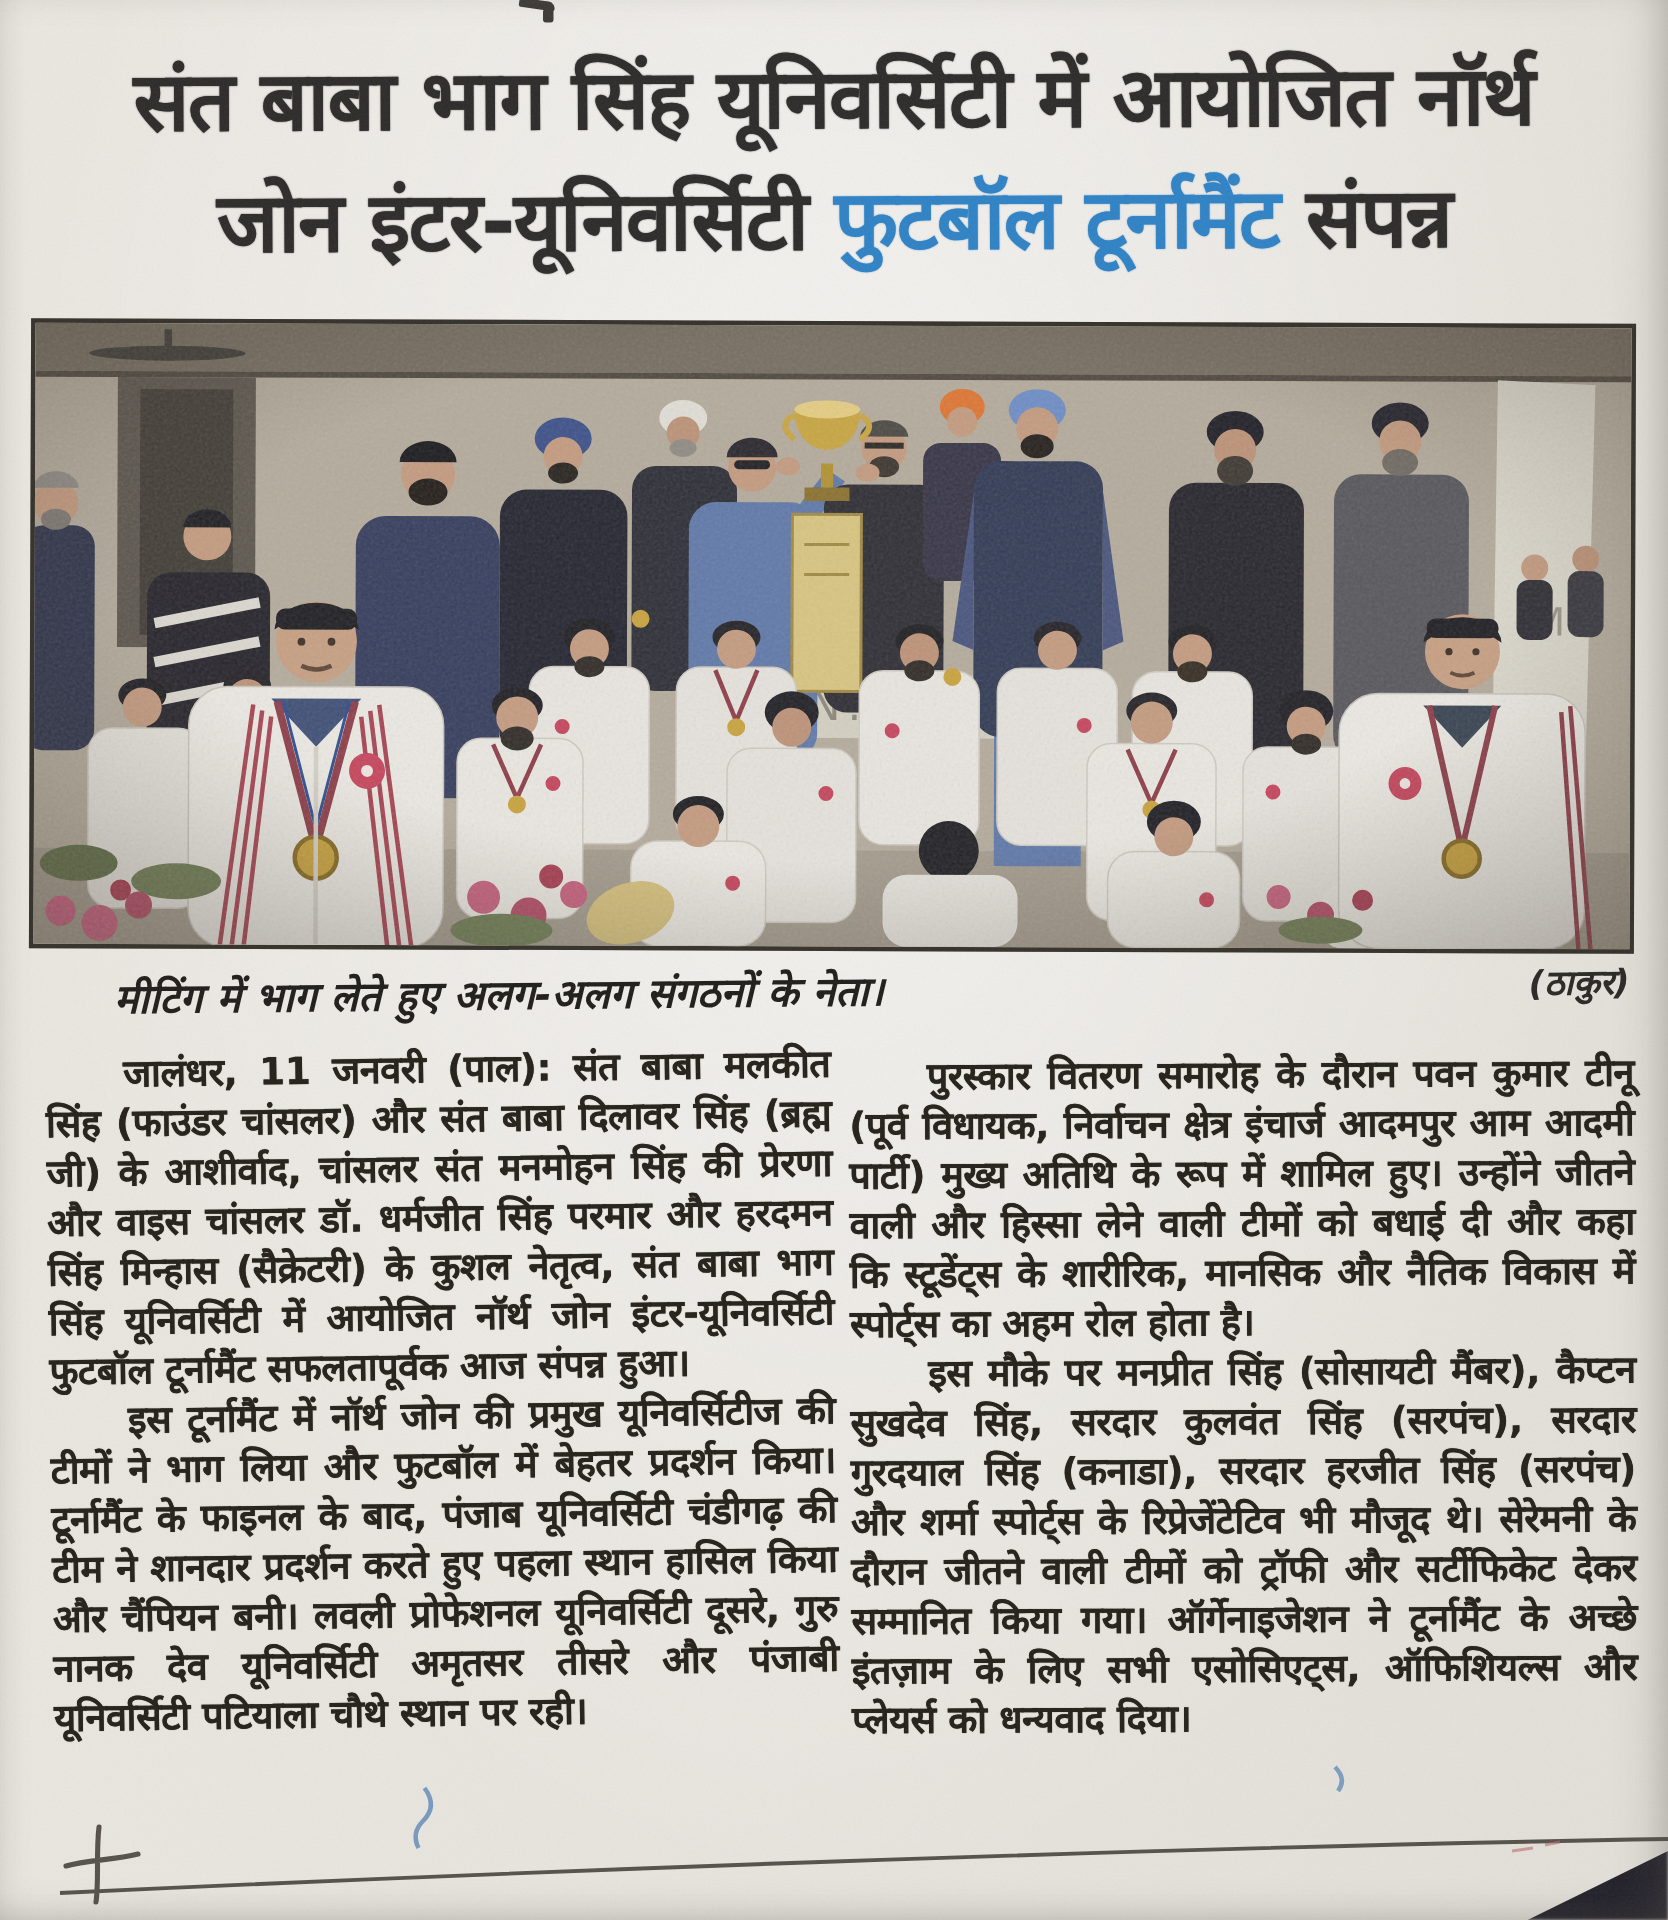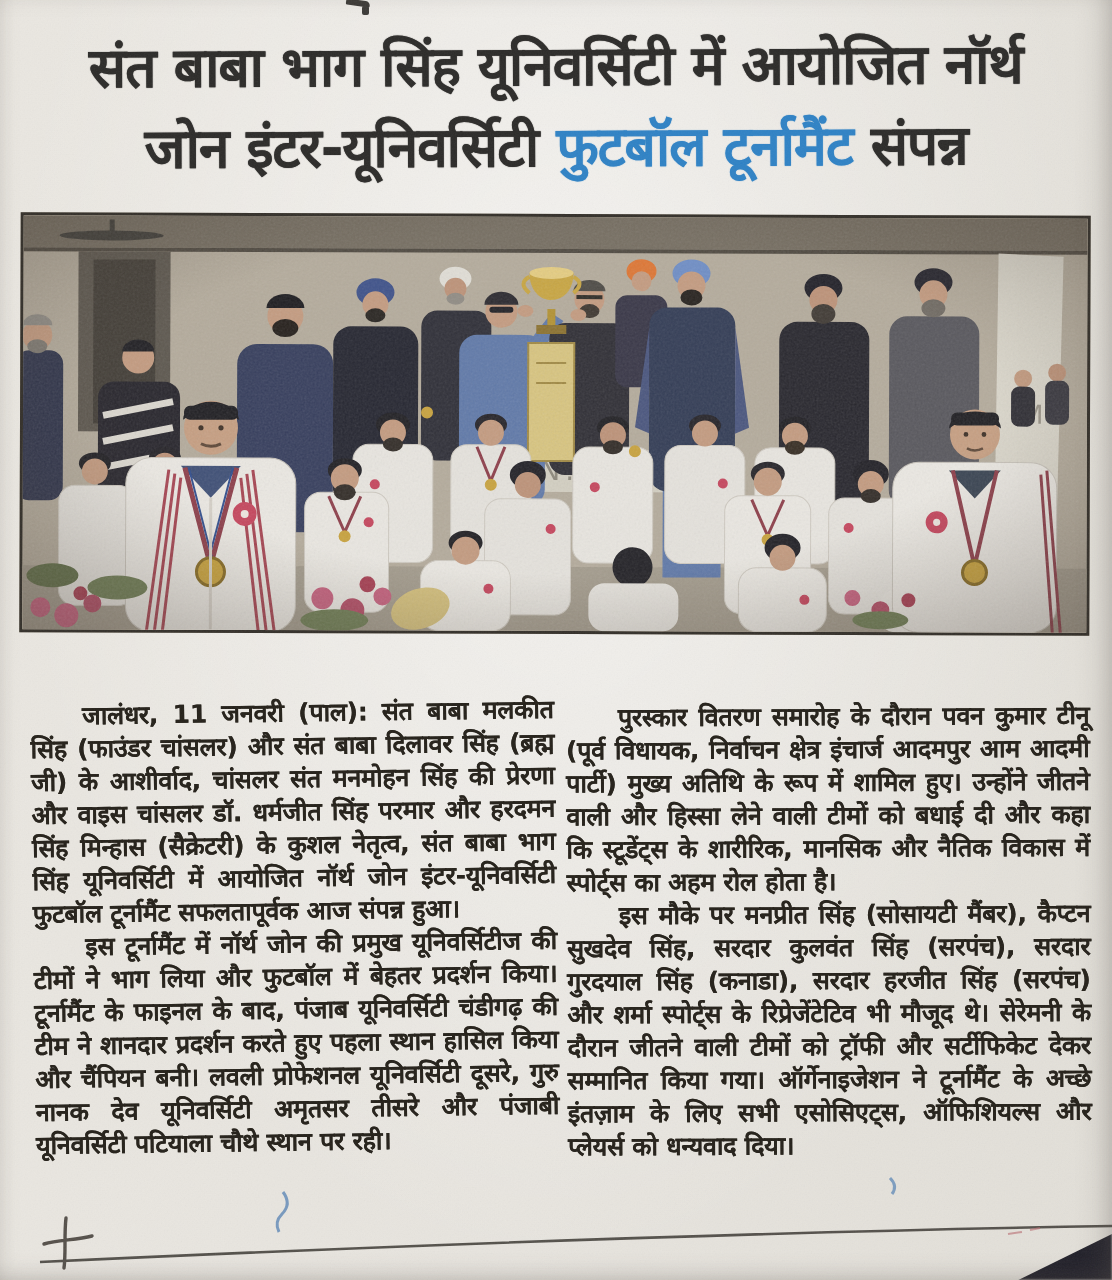--- a/index.html
+++ b/index.html
@@ -376,20 +376,24 @@
           <circle cx="858" cy="392" r="9" fill="#b24a63"></circle>
         <circle cx="886" cy="382" r="7" fill="#a83b50"></circle>
         <ellipse cx="858" cy="402" rx="28" ry="9" fill="#6d7c52"></ellipse>
       </g>
 
       <rect width="1064" height="414" fill="url(#vig)"></rect>
       <rect width="1064" height="414" filter="url(#noiseF)" opacity="0.16"></rect>
     </svg>
   </figure>
 
+  <div class="caption-row">
+    <div class="caption">मीटिंग में भाग लेते हुए अलग-अलग संगठनों के नेता।</div>
+    <div class="credit">(ठाकुर)</div>
+  </div>
 
   <div class="columns">
     <div class="col left">
       <p>जालंधर, 11 जनवरी (पाल): संत बाबा मलकीत सिंह (फाउंडर चांसलर) और संत बाबा दिलावर सिंह (ब्रह्म जी) के आशीर्वाद, चांसलर संत मनमोहन सिंह की प्रेरणा और वाइस चांसलर डॉ. धर्मजीत सिंह परमार और हरदमन सिंह मिन्हास (सैक्रेटरी) के कुशल नेतृत्व, संत बाबा भाग सिंह यूनिवर्सिटी में आयोजित नॉर्थ जोन इंटर-यूनिवर्सिटी फुटबॉल टूर्नामैंट सफलतापूर्वक आज संपन्न हुआ।</p>
       <p>इस टूर्नामैंट में नॉर्थ जोन की प्रमुख यूनिवर्सिटीज की टीमों ने भाग लिया और फुटबॉल में बेहतर प्रदर्शन किया। टूर्नामैंट के फाइनल के बाद, पंजाब यूनिवर्सिटी चंडीगढ़ की टीम ने शानदार प्रदर्शन करते हुए पहला स्थान हासिल किया और चैंपियन बनी। लवली प्रोफेशनल यूनिवर्सिटी दूसरे, गुरु नानक देव यूनिवर्सिटी अमृतसर तीसरे और पंजाबी यूनिवर्सिटी पटियाला चौथे स्थान पर रही।</p>
     </div>
     <div class="col right">
       <p>पुरस्कार वितरण समारोह के दौरान पवन कुमार टीनू (पूर्व विधायक, निर्वाचन क्षेत्र इंचार्ज आदमपुर आम आदमी पार्टी) मुख्य अतिथि के रूप में शामिल हुए। उन्होंने जीतने वाली और हिस्सा लेने वाली टीमों को बधाई दी और कहा कि स्टूडेंट्स के शारीरिक, मानसिक और नैतिक विकास में स्पोर्ट्स का अहम रोल होता है।</p>
       <p>इस मौके पर मनप्रीत सिंह (सोसायटी मैंबर), कैप्टन सुखदेव सिंह, सरदार कुलवंत सिंह (सरपंच), सरदार गुरदयाल सिंह (कनाडा), सरदार हरजीत सिंह (सरपंच) और शर्मा स्पोर्ट्स के रिप्रेजेंटेटिव भी मौजूद थे। सेरेमनी के दौरान जीतने वाली टीमों को ट्रॉफी और सर्टीफिकेट देकर सम्मानित किया गया। ऑर्गेनाइजेशन ने टूर्नामैंट के अच्छे इंतज़ाम के लिए सभी एसोसिएट्स, ऑफिशियल्स और प्लेयर्स को धन्यवाद दिया।</p>
     </div>

